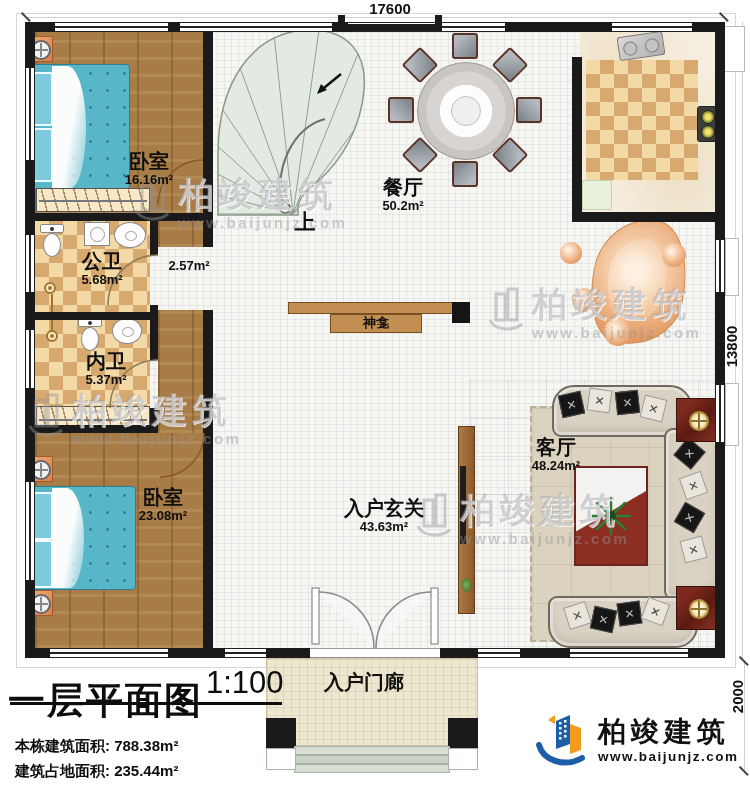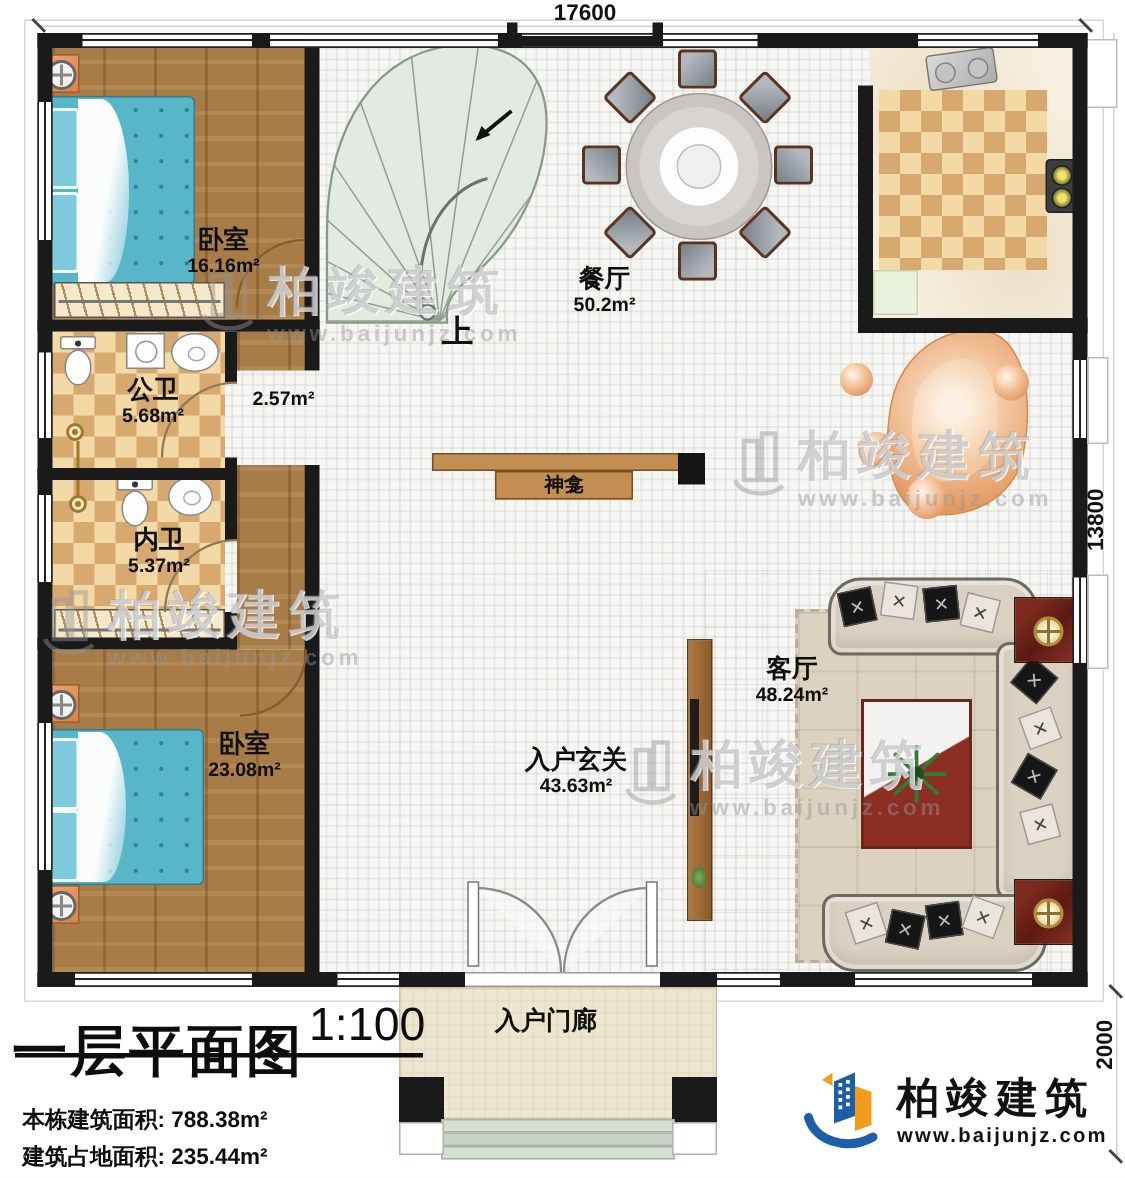--- a/index.html
+++ b/index.html
@@ -47,21 +47,21 @@
   .cushion.light::after{color:#444;}
   .rtable{position:absolute;background:linear-gradient(135deg,#7e2a1e 20%,#5c1a12 55%,#8a3326);border:1.5px solid #39100b;box-sizing:border-box;}
   .glamp{position:absolute;width:20px;height:20px;border-radius:50%;border:2.5px solid #b08f3c;background:radial-gradient(#fdf6da 30%,#e6cf8f 75%);box-sizing:border-box;}
   .glamp::before{content:"";position:absolute;left:50%;top:0;bottom:0;width:1.5px;margin-left:-0.75px;background:#8d7230;}
   .glamp::after{content:"";position:absolute;top:50%;left:0;right:0;height:1.5px;margin-top:-0.75px;background:#8d7230;}
   .sphere{position:absolute;border-radius:50%;background:radial-gradient(circle at 38% 35%,#fff0e2 5%,#f2bd92 45%,#d98b52 90%);}
   .blob{position:absolute;border-radius:58% 42% 62% 38%/46% 60% 40% 54%;}
   .chair{position:absolute;width:26px;height:26px;background:linear-gradient(135deg,#b3b9be 20%,#777f86);border:2px solid #5a3327;border-radius:3px;box-sizing:border-box;}
   
   .label{position:absolute;font-weight:bold;color:#0f0f0f;text-align:center;line-height:1.15;white-space:nowrap;}
-  .rname{font-size:17px;}
+  .rname{font-size:20px;}
   .rarea{font-size:13px;}
   .wm{position:absolute;display:flex;align-items:flex-start;gap:6px;pointer-events:none;}
   .wm-name{font-size:35px;font-weight:bold;color:rgba(148,148,154,.42);letter-spacing:5px;line-height:1;text-shadow:1px 1px 0 rgba(255,255,255,.8);}
   .wm-url{font-size:15px;font-weight:bold;color:rgba(148,148,154,.45);letter-spacing:2.5px;margin-top:3px;}
   .dimtext{position:absolute;font-weight:bold;color:#111;font-size:15px;text-align:center;}
   .thinline{position:absolute;background:#cfcfcf;}
   .tick{position:absolute;width:12px;height:1.5px;background:#444;transform:rotate(45deg);}
   .tb-title{position:absolute;font-size:37px;font-weight:bold;color:#0d0d0d;letter-spacing:2px;}
   .tb-scale{position:absolute;font-size:31px;color:#0d0d0d;}
   .tb-row{position:absolute;font-size:15px;font-weight:bold;color:#0d0d0d;white-space:nowrap;}
@@ -352,21 +352,21 @@
       <div class="rarea">5.68m²</div>
   </div>
   <div class="label" style="left:56px;top:350px;width:100px;">
     <div class="rname">内卫</div>
       <div class="rarea">5.37m²</div>
   </div>
   <div class="label" style="left:113px;top:486px;width:100px;">
     <div class="rname">卧室</div>
       <div class="rarea">23.08m²</div>
   </div>
-  <div class="label" style="left:478px;top:436px;width:100px;">
+  <div class="label" style="left:506px;top:436px;width:100px;">
     <div class="rname">客厅</div>
       <div class="rarea">48.24m²</div>
   </div>
   <div class="label" style="left:334px;top:497px;width:100px;">
     <div class="rname">入户玄关</div>
       <div class="rarea">43.63m²</div>
   </div>
   <div class="label" style="left:314px;top:671px;width:100px;">
     <div class="rname">入户门廊</div>
   </div>

